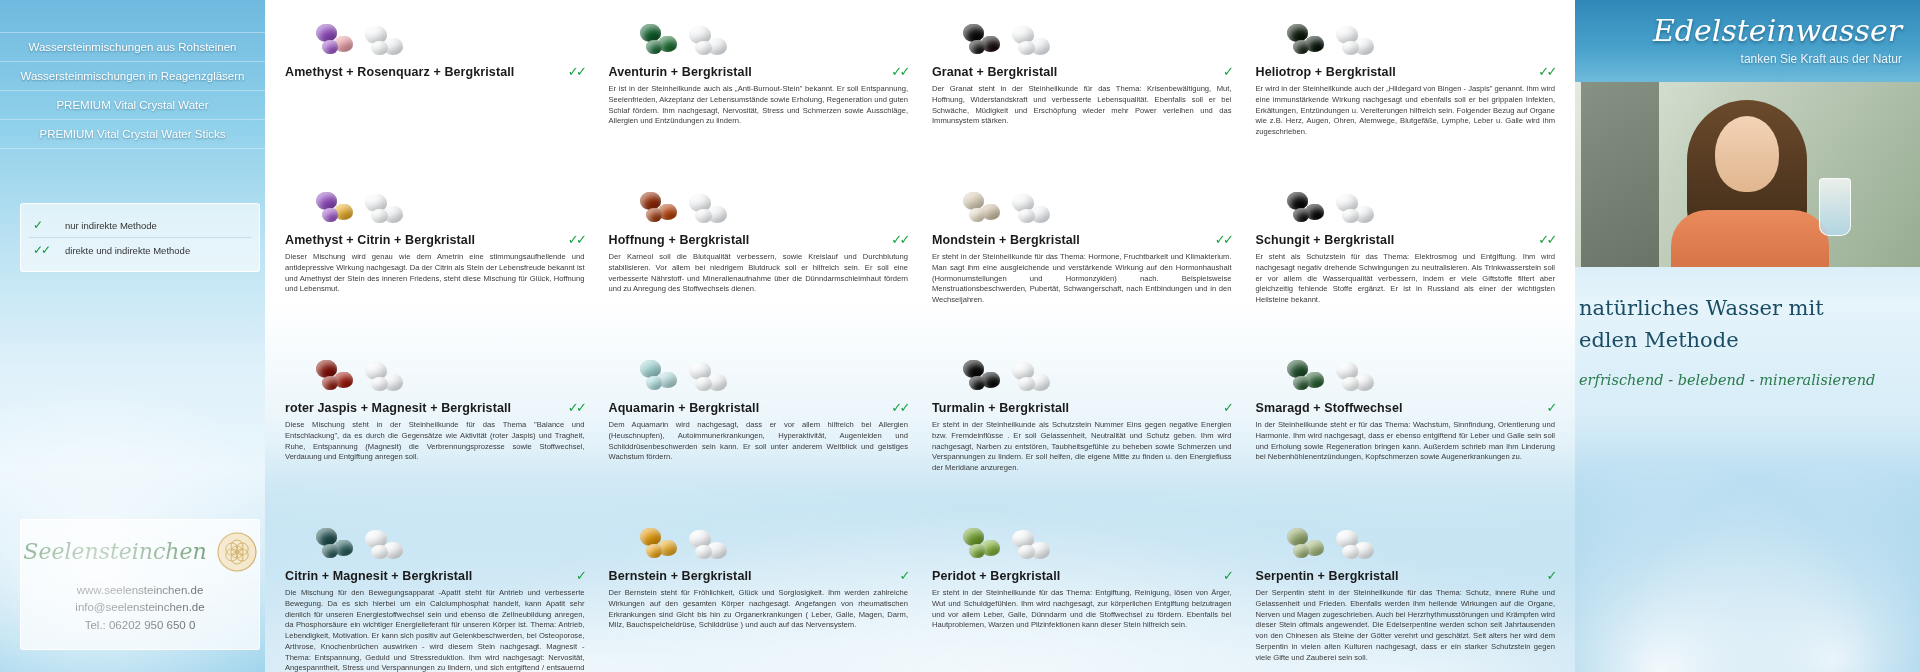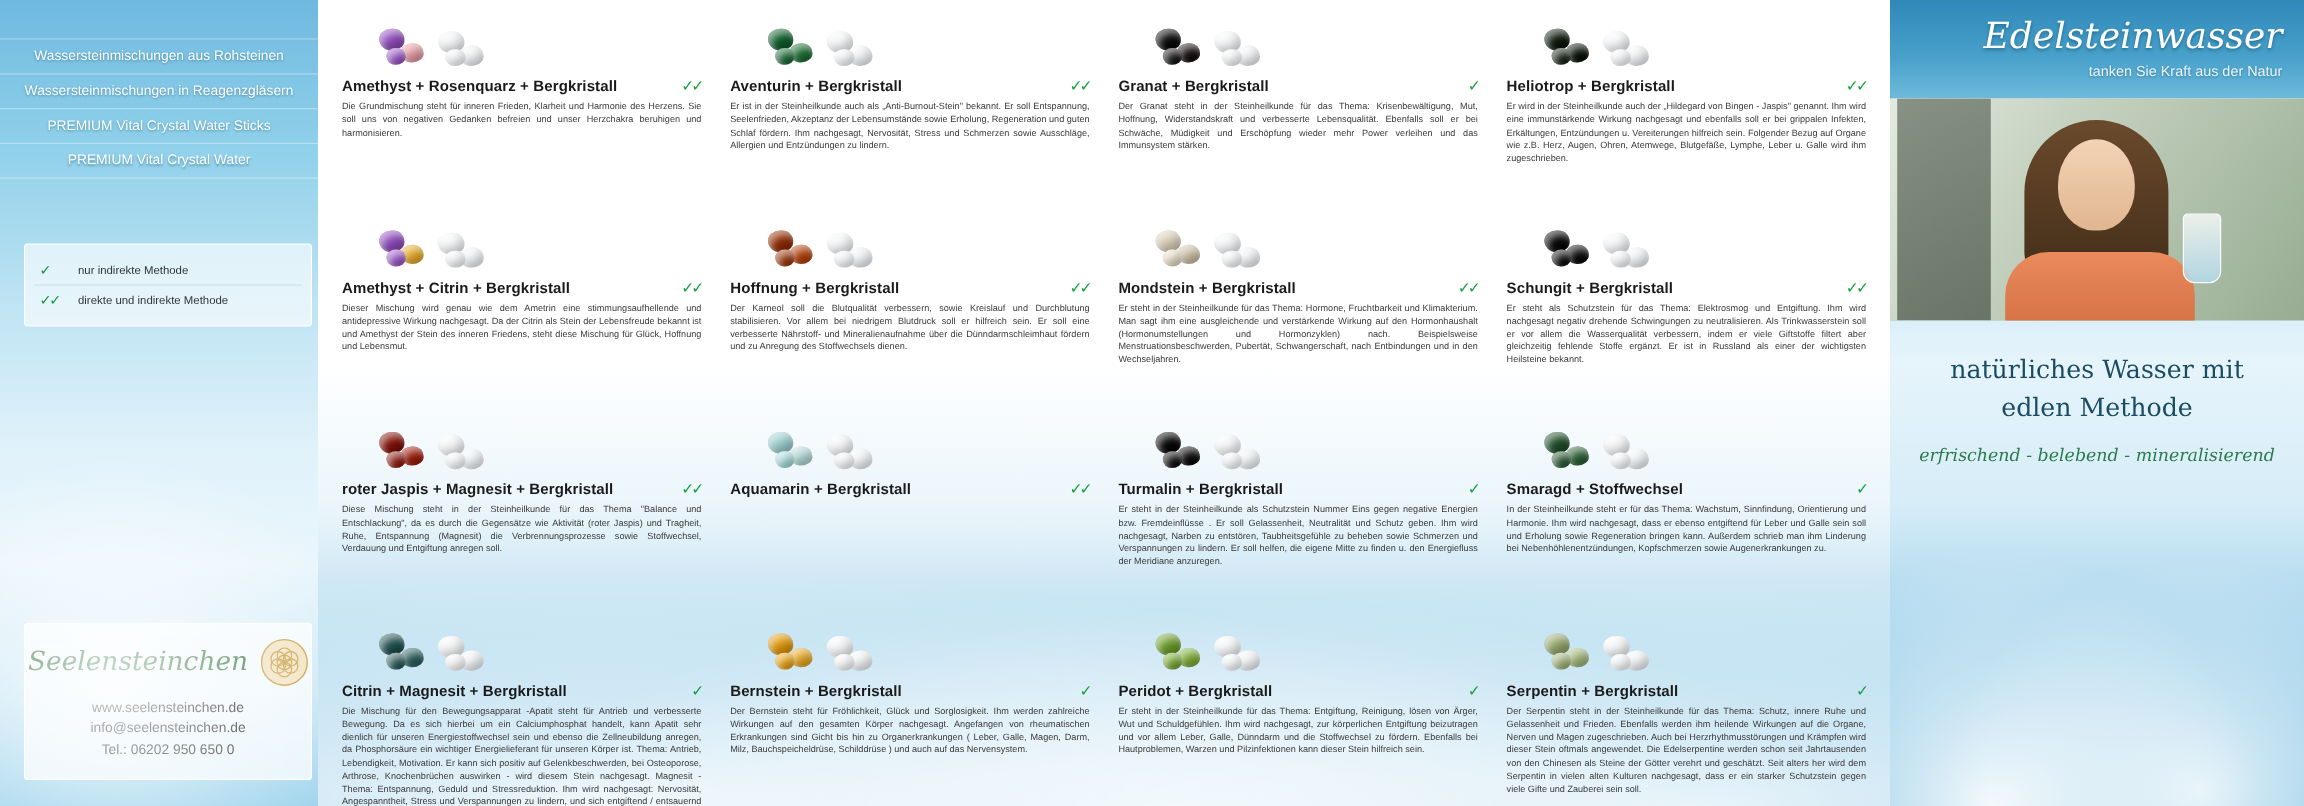--- a/index.html
+++ b/index.html
@@ -135,21 +135,21 @@
   .r-photo .door{position:absolute;left:6px;top:0;width:78px;height:100%;background:linear-gradient(180deg,#3c4a3c,#222c22);opacity:.55;}
   .r-photo .hair{position:absolute;left:112px;top:18px;width:120px;height:150px;border-radius:60px 60px 40px 40px;
       background:linear-gradient(180deg,#6b4a2c,#3e2a17);}
   .r-photo .face{position:absolute;left:140px;top:34px;width:64px;height:76px;border-radius:50% 50% 46% 46%;
       background:linear-gradient(180deg,#f3d3b6,#e0b68f);}
   .r-photo .body{position:absolute;left:96px;top:128px;width:158px;height:80px;border-radius:36px 36px 0 0;
       background:linear-gradient(180deg,#e98b5c,#cf6a3f);}
   .r-photo .glass{position:absolute;left:244px;top:96px;width:30px;height:56px;border-radius:4px 4px 10px 10px;
       background:linear-gradient(180deg, rgba(255,255,255,.75), rgba(180,220,240,.8));border:1px solid rgba(255,255,255,.9);}
   .r-text{
-    position:relative;padding:26px 18px 0;text-align:center;
+    position:relative;padding:26px 4px 0;text-align:left;
   }
   .r-text .l1, .r-text .l2{
     font-family:"DejaVu Serif", serif;font-size:21px;color:#1a4c63;line-height:1.5;
   }
   .r-text .l3{
     margin-top:16px;font-family:"DejaVu Serif", serif;font-style:italic;font-size:14.5px;color:#2a7a4b;
   }
   .r-bottom{
     position:absolute;left:0;right:0;bottom:0;height:250px;
     background:
@@ -161,22 +161,22 @@
 </style>
 </head>
 <body>
 
 <div class="page">
 
   <div class="left">
     <div class="left-nav">
       <div class="nitem">Wassersteinmischungen aus Rohsteinen</div>
       <div class="nitem">Wassersteinmischungen in Reagenzgläsern</div>
+      <div class="nitem">PREMIUM Vital Crystal Water</div>
       <div class="nitem">PREMIUM Vital Crystal Water Sticks</div>
-      <div class="nitem">PREMIUM Vital Crystal Water</div>
     </div>
 
     <div class="legend">
       <div class="legend-row">
         <span class="legend-check">✓</span>
         <span class="legend-label">nur indirekte Methode</span>
       </div>
       <div class="legend-row">
         <span class="legend-check">✓✓</span>
         <span class="legend-label">direkte und indirekte Methode</span>
@@ -221,21 +221,20 @@
             <span class="sgroup">
               <span class="st gl q1"></span>
               <span class="st gl q2"></span>
               <span class="st gl q3"></span>
             </span>
           </div>
           <div class="titlerow">
             <span class="title">Amethyst + Rosenquarz + Bergkristall</span>
             <span class="checks">✓✓</span>
           </div>
-          <div class="desc">Die Grundmischung steht für inneren Frieden, Klarheit und Harmonie des Herzens. Sie soll uns von negativen Gedanken befreien und unser Herzchakra beruhigen und harmonisieren.</div>
         </div>
         <div class="cell">
           <div class="stones">
             <span class="sgroup">
               <span class="st gl c1" style="background:linear-gradient(145deg,#1f6b3a,#034f1e)"></span>
               <span class="st gl c2" style="background:linear-gradient(145deg,#2f7d45,#115f27)"></span>
               <span class="st gl c3" style="background:linear-gradient(145deg,#317d4c,#0d5928)"></span>
             </span>
             <span class="sgroup">
               <span class="st gl q1"></span>
@@ -392,20 +391,21 @@
             <span class="sgroup">
               <span class="st gl q1"></span>
               <span class="st gl q2"></span>
               <span class="st gl q3"></span>
             </span>
           </div>
           <div class="titlerow">
             <span class="title">Aquamarin + Bergkristall</span>
             <span class="checks">✓✓</span>
           </div>
+          <div class="desc">Dem Aquamarin wird nachgesagt, dass er vor allem hilfreich bei Allergien (Heuschnupfen), Autoimmunerkrankungen, Hyperaktivität, Augenleiden und Schilddrüsenbeschwerden sein kann. Er soll unter anderem Weitblick und geistiges Wachstum fördern.</div>
         </div>
         <div class="cell">
           <div class="stones">
             <span class="sgroup">
               <span class="st gl c1" style="background:linear-gradient(145deg,#121212,#000000)"></span>
               <span class="st gl c2" style="background:linear-gradient(145deg,#1b1b1b,#000000)"></span>
               <span class="st gl c3" style="background:linear-gradient(145deg,#242424,#000000)"></span>
             </span>
             <span class="sgroup">
               <span class="st gl q1"></span>

